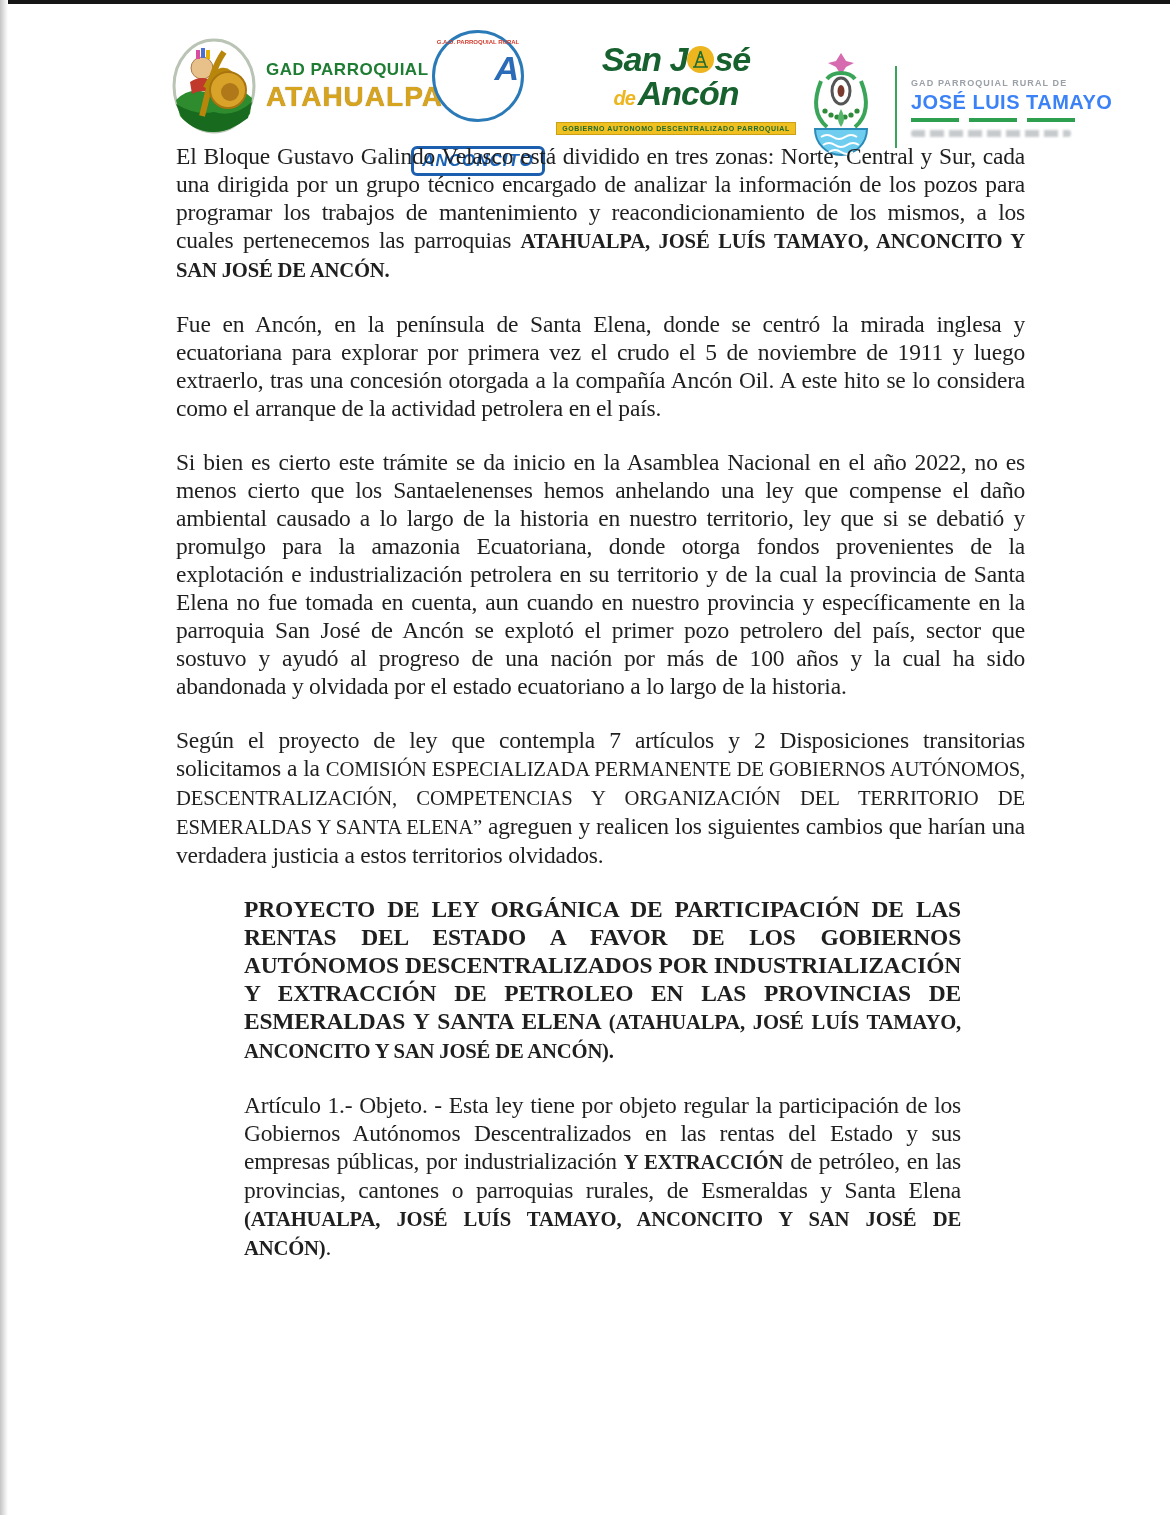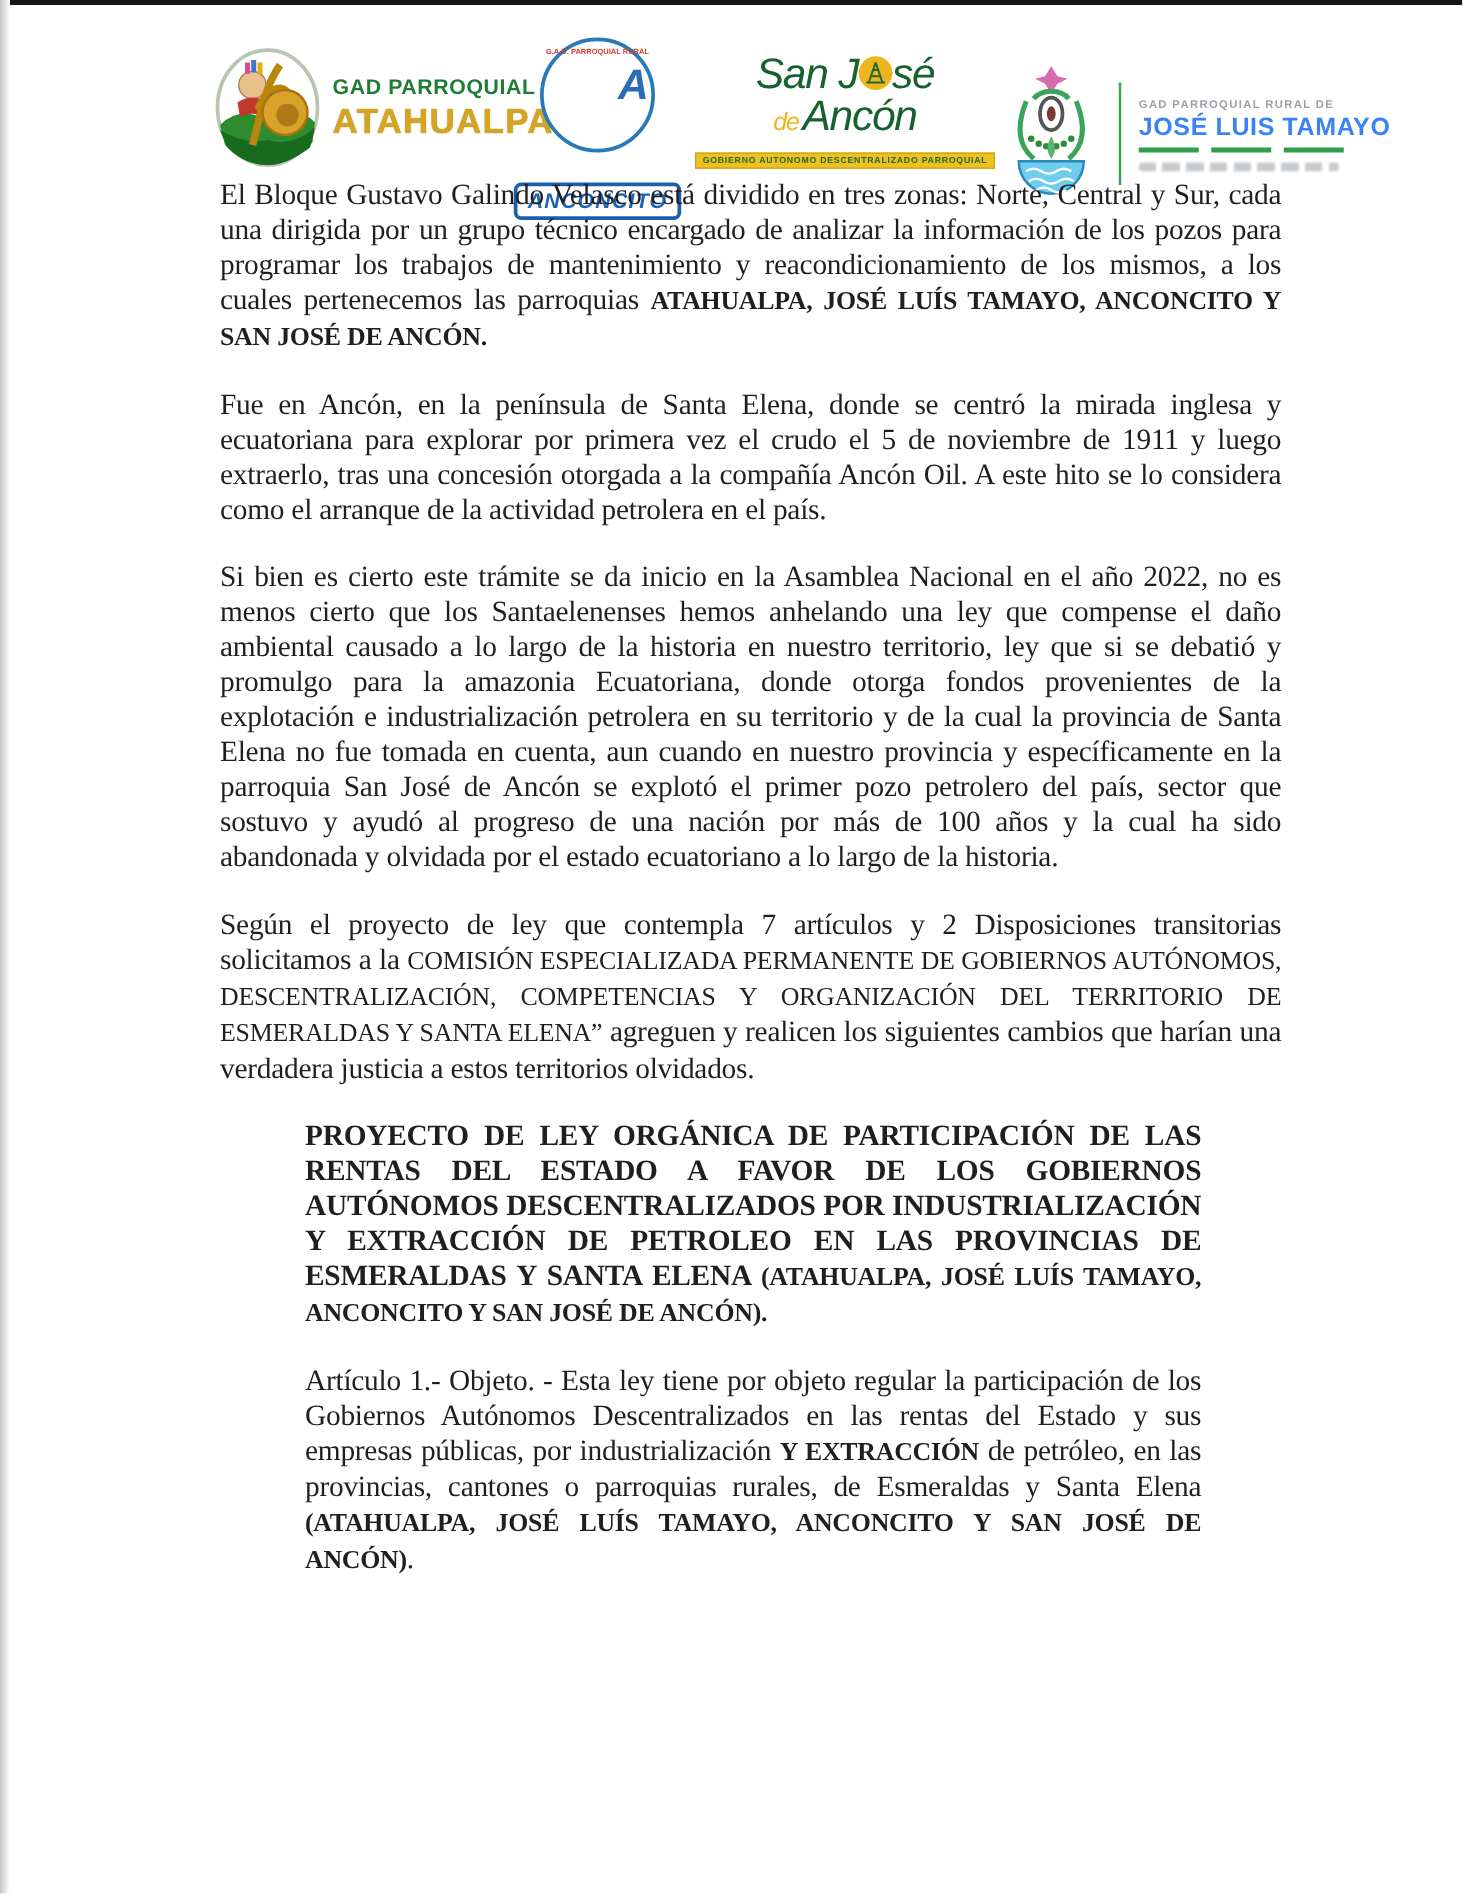--- a/index.html
+++ b/index.html
@@ -35,21 +35,21 @@
     background:#fff; z-index:2; }
   .anc-a { position:absolute; right:2px; top:16px; z-index:3; color:#2b6cb8;
     font-family:"Liberation Sans", sans-serif; font-weight:bold; font-style:italic; font-size:34px; }
   .anc-badge { margin-top:24px; border:3px solid #1c5fae; border-radius:6px; background:#fff;
     padding:2px 8px; font-family:"Liberation Sans", sans-serif; font-weight:bold;
     font-style:italic; font-size:17px; color:#1c63b7; letter-spacing:1px; white-space:nowrap; }
 
   
   .logo-sanjose { left:580px; top:42px; flex-direction:column; align-items:center; width:192px;
     font-family:"Liberation Sans", sans-serif; }
-  .sj-line { color:#17612e; font-weight:normal; font-style:italic; font-size:34px;
+  .sj-line { color:#17612e; font-weight:bold; font-style:italic; font-size:34px;
     line-height:34px; letter-spacing:-1px; }
   .sj-o { display:inline-block; width:27px; height:27px; border-radius:50%;
     background:#edb51e; vertical-align:-2px; position:relative; }
   .sj-o svg { position:absolute; left:5px; top:4px; }
   .sj-de { color:#edb51e; font-size:20px; margin-right:3px; }
   .sj-banner { margin-top:7px; background:#f0c020; border:1px solid #caa115; padding:2px 5px;
     font-size:7px; font-weight:bold; color:#1e6b30; letter-spacing:.6px; white-space:nowrap; }
 
   
   .logo-jlt { left:797px; top:51px;justify-content:flex-end; }

